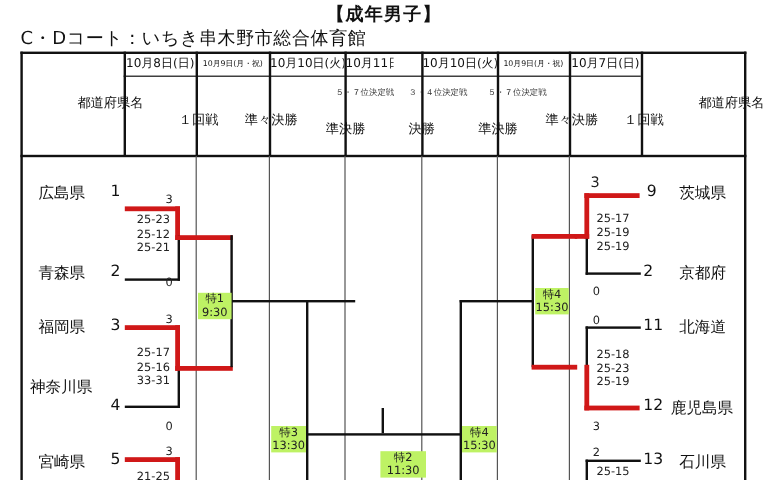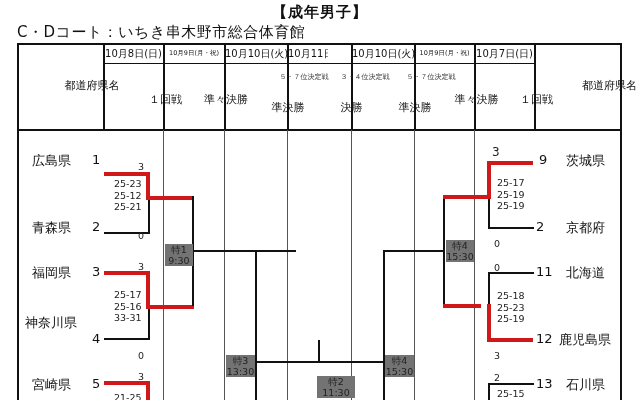--- a/index.html
+++ b/index.html
@@ -11,21 +11,21 @@
   .vline.thick{border-left:2px solid #111;}
   .hline{position:absolute;height:0;border-top:2px solid #111;}
   .date{position:absolute;top:44px;height:19px;font-size:10px;line-height:19px;text-align:center;white-space:nowrap;overflow:hidden;}
   .date.small{font-size:6.5px;}
   .round{position:absolute;font-size:11px;text-align:center;white-space:nowrap;padding-left:32px;}
   .sub{position:absolute;font-size:7px;text-align:center;white-space:nowrap;color:#333;padding-left:48px;}
   .pref{position:absolute;font-size:13px;white-space:nowrap;}
   .seed{position:absolute;font-size:13px;}
   .score{position:absolute;font-size:9.5px;line-height:11px;text-align:center;color:#222;}
   .sets{position:absolute;font-size:9.5px;line-height:11.5px;color:#222;white-space:pre;}
-  .game{position:absolute;font-size:9.5px;line-height:11px;text-align:center;background:#737373;color:#222;}
+  .game{position:absolute;font-size:9.5px;line-height:11px;text-align:center;background:#bef264;color:#222;}
   .br{position:absolute;box-sizing:border-box;}
   .red{border-color:#d01818 !important;}
 </style>
 </head>
 <body>
 
 <div class="abs title">【成年男子】</div>
 <div class="abs venue">C・Dコート：いちき串木野市総合体育館</div>
 
 <div>

